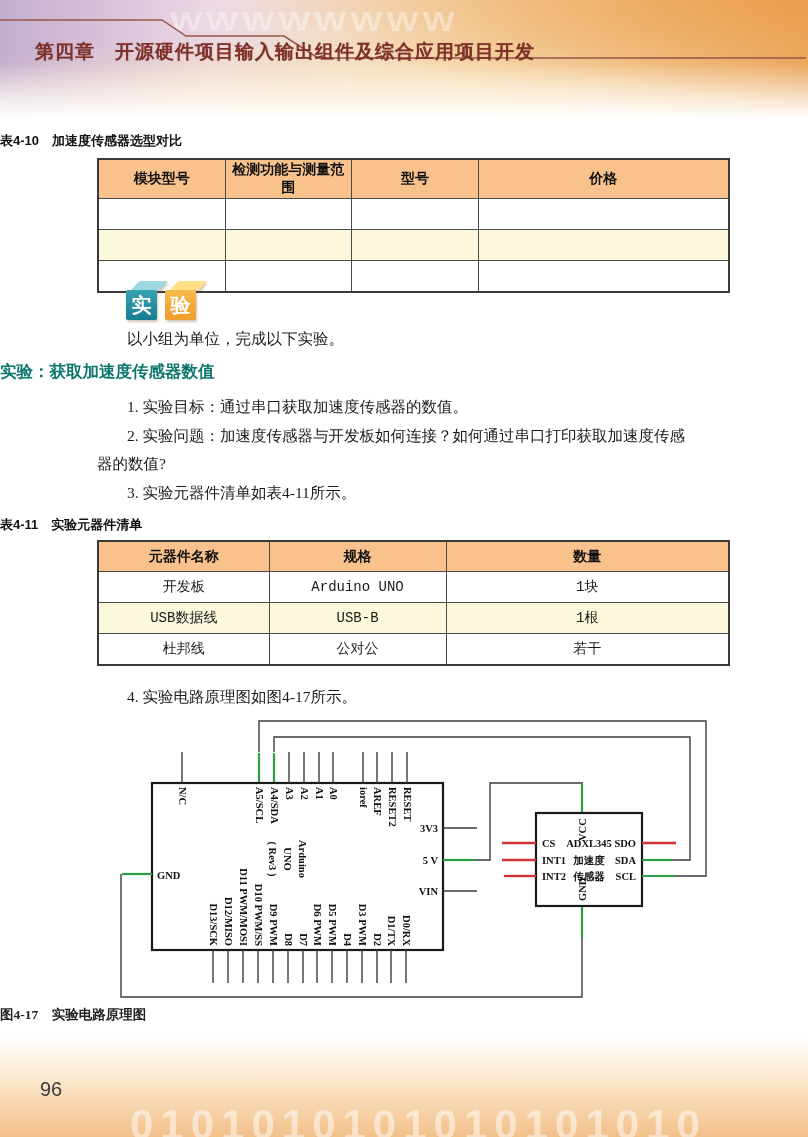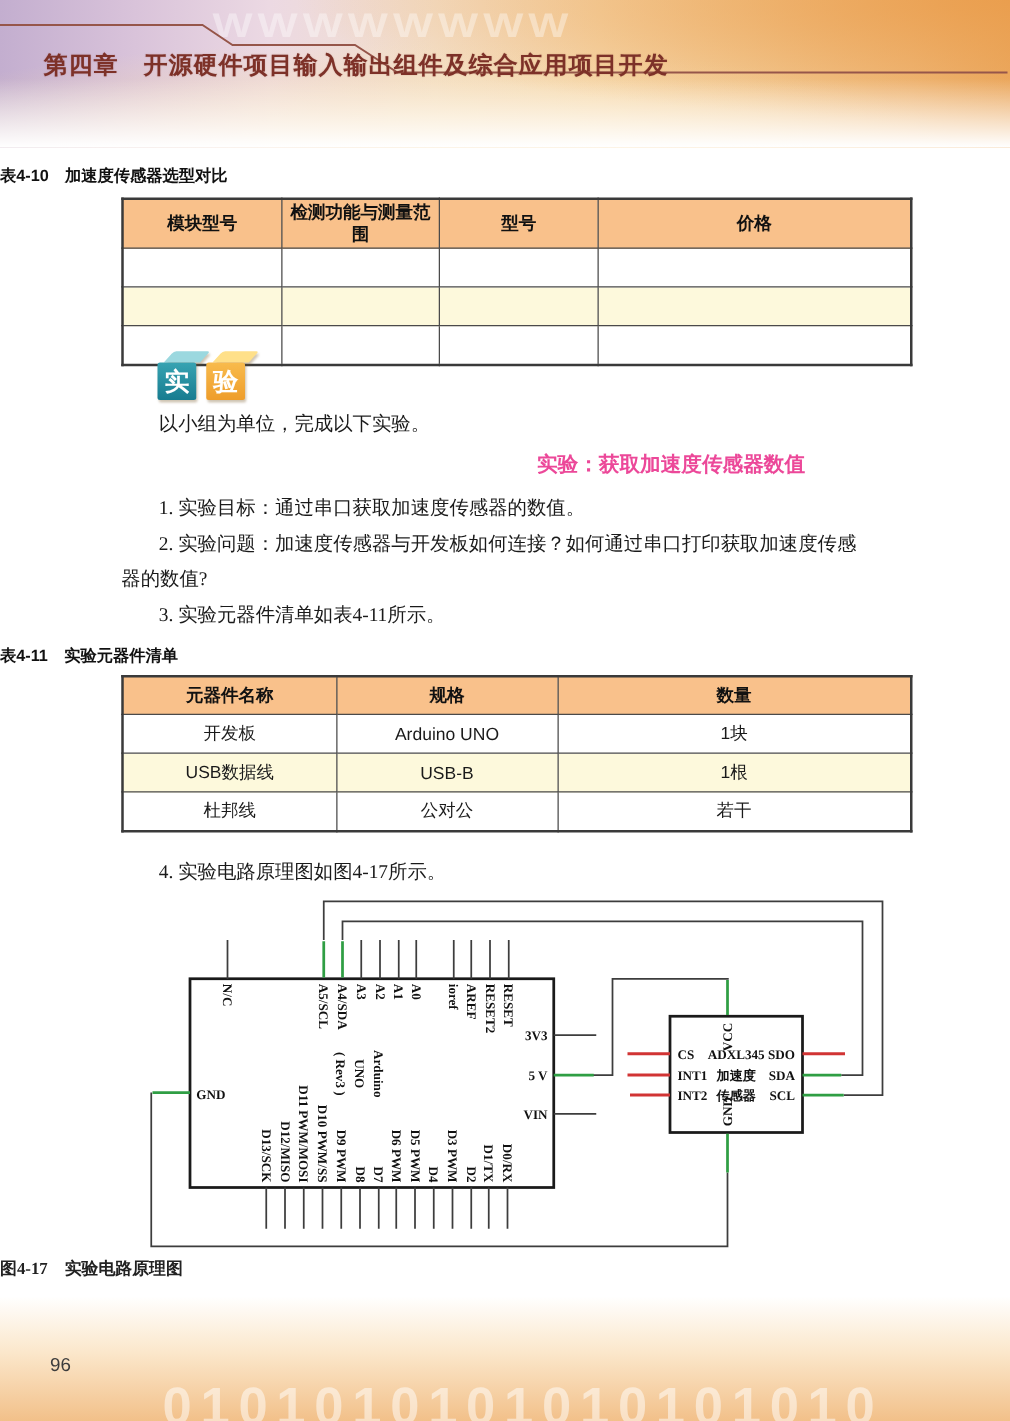--- a/index.html
+++ b/index.html
@@ -24,56 +24,56 @@
   
   .t-title{position:absolute;left:0;width:808px;text-align:left;
     font-family:"Liberation Sans",sans-serif;font-weight:bold;font-size:13px;color:#111;}
   .t410-title{top:132px;} .t411-title{top:516px;}
   table.data-table{position:absolute;left:97px;width:633px;border-collapse:collapse;
     border:2px solid #3a3a3a;table-layout:fixed;padding-left:13px;}
   .t410{top:158px;} .t411{top:540px;}
   .data-table th{background:#f9c18b;font-family:"Liberation Sans",sans-serif;font-size:14px;
     color:#111;border:1px solid #4a4a4a;height:27px;font-weight:bold;}
   .data-table td{border:1px solid #4a4a4a;height:28px;text-align:center;font-size:14px;
-    font-family:Liberation Sans, sans-serif;}
+    font-family:Liberation Mono, monospace;}
   .data-table tbody tr:nth-child(even) td{background:#fdf9dc;}
   .t410 th:nth-child(-n+3){width:20%;} .t410 th:nth-child(4){width:40%;}
   .t411 th:nth-child(1){width:27%;} .t411 th:nth-child(2){width:28%;} .t411 th:nth-child(3){width:45%;}
 
   
   .badge{position:absolute;left:126px;top:281px;display:flex;gap:3px;}
   .cube{position:relative;width:36px;height:41px;filter:drop-shadow(1px 2px 1px rgba(120,90,40,.35));}
   .cube .topface{position:absolute;top:0;left:5px;width:29px;height:9px;
     transform:skewX(-42deg);transform-origin:bottom left;border-radius:2px 2px 0 0;}
   .cube .front{position:absolute;top:9px;left:0;width:31px;height:30px;border-radius:2px;
     display:flex;align-items:center;justify-content:center;color:#fff;
     font-family:"Liberation Sans",sans-serif;font-weight:bold;font-size:20px;}
   .cube-teal .topface{background:#9bd8df;} .cube-teal .front{background:linear-gradient(180deg,#37a3b2,#177c90);}
   .cube-orange .topface{background:#ffe089;} .cube-orange .front{background:linear-gradient(180deg,#f8bb4d,#ee9d2b);}
 
   
   .intro{position:absolute;left:127px;top:329px;font-size:15.5px;}
-  .section-title{position:absolute;left:0;top:361px;width:644px;text-align:right;
-    font-family:"Liberation Sans",sans-serif;font-weight:bold;font-size:16.5px;color:#ec4899;}
+  .section-title{position:absolute;left:0;top:361px;width:644px;text-align:left;
+    font-family:"Liberation Sans",sans-serif;font-weight:bold;font-size:16.5px;color:#0f766e;}
   .items{position:absolute;left:97px;top:393px;width:636px;font-size:15.5px;line-height:28.5px;}
   .items p{margin:0;} .items p.indent{text-indent:30px;}
   .p4{position:absolute;left:97px;top:687px;width:636px;font-size:15.5px;text-indent:30px;margin:0;}
 
   
   #figure-svg{position:absolute;left:100px;top:700px;}
   .fig-caption{position:absolute;left:0;top:1006px;width:808px;
     font-size:13.5px;font-weight:600;font-family:Liberation Serif, serif;color:#222;}
 
   
   .footer-band{position:absolute;left:0;bottom:0;width:808px;height:100px;
     background:linear-gradient(180deg,rgba(255,255,255,0) 0%,#fbe7cb 45%,#f2c089 100%);overflow:hidden;}
   .footer-watermark{position:absolute;left:130px;bottom:-12px;font-family:"Liberation Sans",sans-serif;
     font-weight:bold;font-size:42px;letter-spacing:7px;color:rgba(255,255,255,.5);white-space:nowrap;}
   .page-number{position:absolute;left:40px;bottom:36px;font-family:"Liberation Sans",sans-serif;
-    font-size:15px;color:#3c3c3c;}
+    font-size:20px;color:#3c3c3c;}
 </style>
 </head>
 <body>
 
 <div class="page">
 
   <div class="header-band">
     <div class="header-watermark">WWWWWWWW</div>
     <svg class="header-rule" width="808" height="70">
       <polyline points="0,20 162,20 186,36 284,36 318,58 806,58" fill="none" stroke="#96564a" stroke-width="1.5"></polyline>

